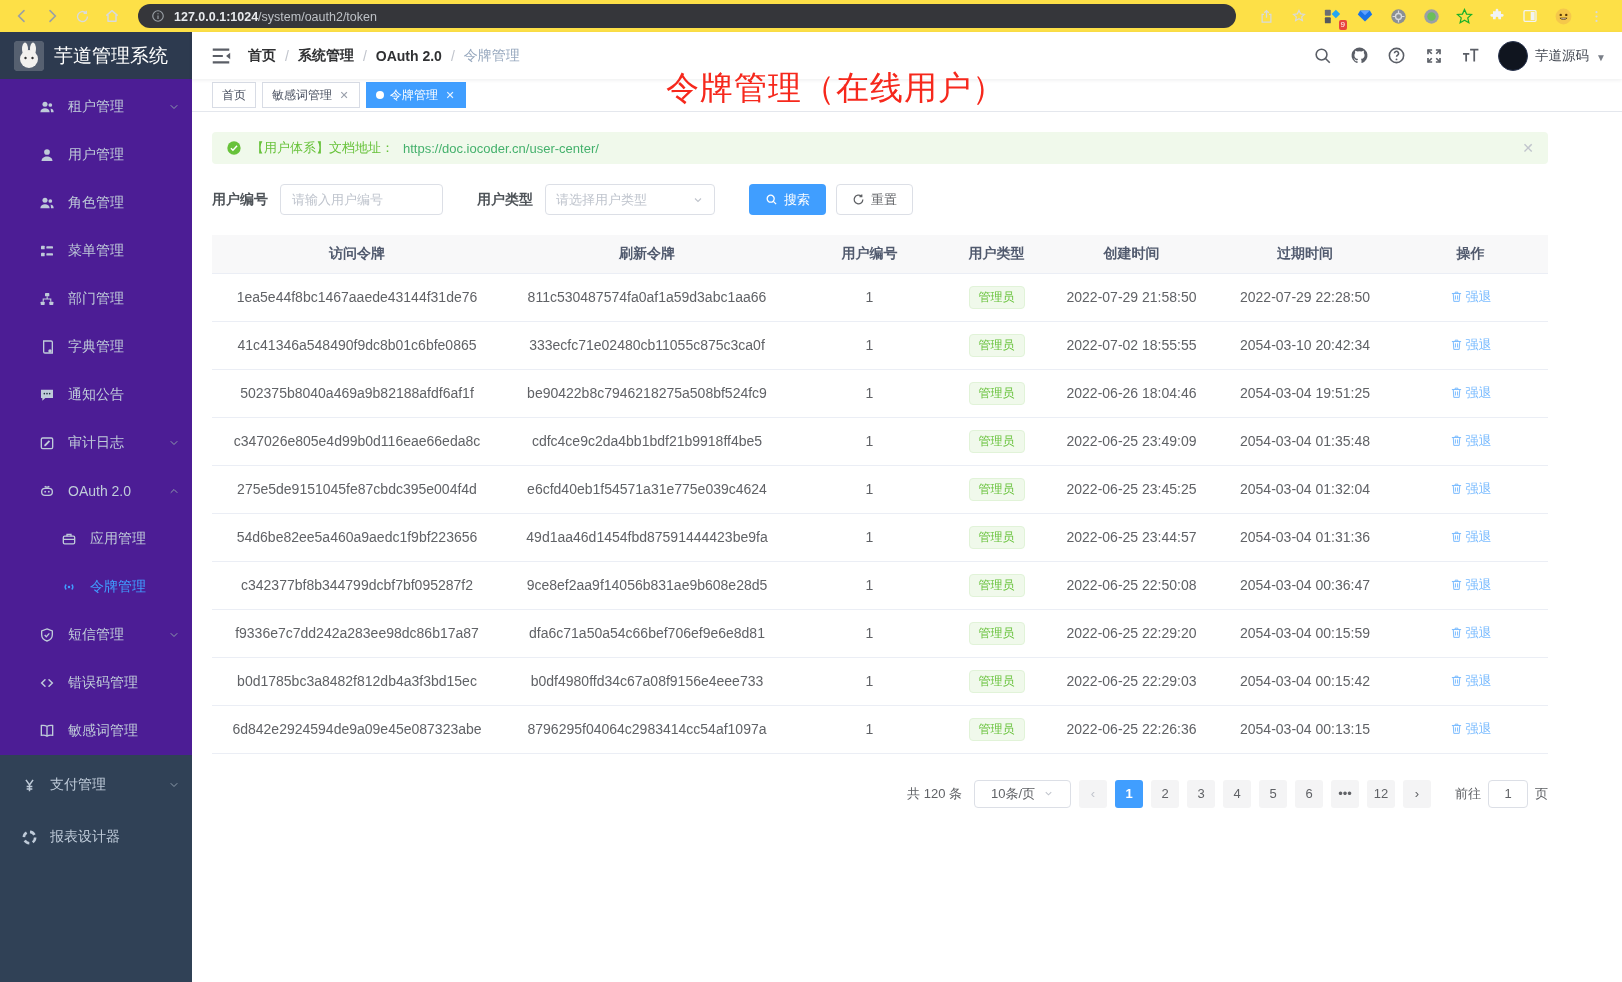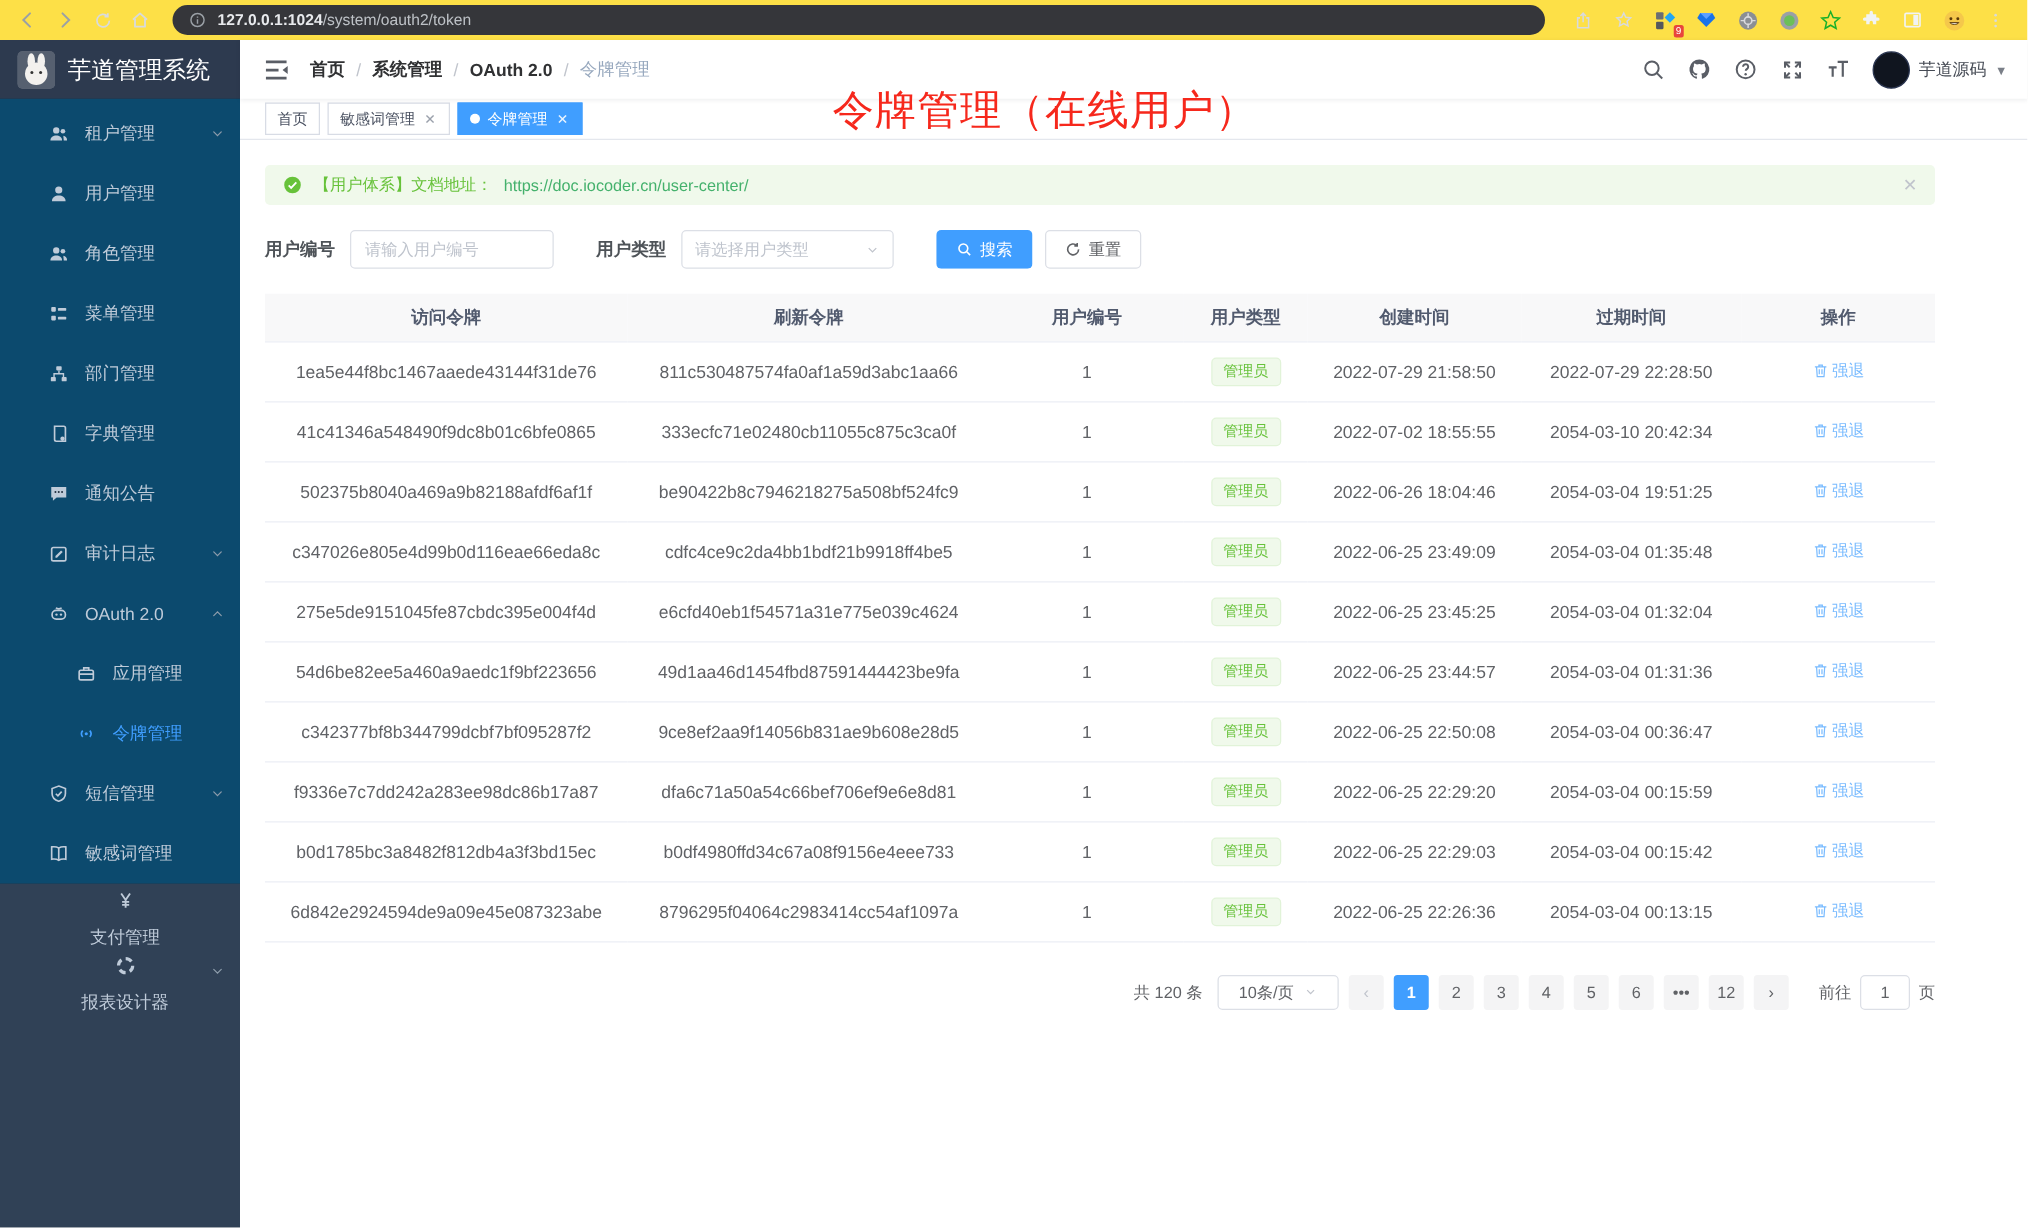--- a/index.html
+++ b/index.html
@@ -16,30 +16,30 @@
   .ext { position:relative; width:20px; height:20px; display:flex; align-items:center; justify-content:center; }
   .badge-num { position:absolute; right:-5px; bottom:-4px; background:#e8453c; color:#fff; font-size:8px; border-radius:2px; padding:0 2px; line-height:10px; }
 
   
   .app { display:flex; height:950px; }
   .sidebar { width:192px; background:#1f2d3d; display:flex; flex-direction:column; flex:0 0 auto; }
   .logo-row { height:47px; background:#2d3a4f; display:flex; align-items:center; padding:0 14px; gap:10px; flex:0 0 auto; }
   .logo-img { width:30px; height:30px; border-radius:4px; background:#6b7280; overflow:hidden; flex:0 0 auto; }
   .logo-title { color:#fff; font-size:19px; font-weight:normal; white-space:nowrap; }
   .menu { flex:1 1 auto; display:flex; flex-direction:column; }
-  .menu-dark { background:#0c4a6e; padding-top:4px; }
+  .menu-dark { background:#4c1d95; padding-top:4px; }
   .menu-light { background:#304156; flex:1 1 auto; padding-top:4px; }
   .side-item { height:48px; display:flex; align-items:center; gap:12px; color:#bfcbd9; font-size:14px; cursor:pointer; padding-right:12px; position:relative; }
   .side-item .s-icon { width:18px; height:18px; display:flex; align-items:center; justify-content:center; flex:0 0 auto; }
   .side-item.ind-0 { padding-left:20px; }
   .side-item.ind-1 { padding-left:38px; }
   .side-item.ind-2 { padding-left:60px; }
   .side-item.active { color:#409eff; }
   .side-item .arrow { margin-left:auto; width:12px; height:12px; color:#8d9cab; display:flex; align-items:center; justify-content:center; }
-  .side-item.light-item { height:52px;flex-direction:column; }
+  .side-item.light-item { height:52px; }
 
   .main { flex:1 1 auto; display:flex; flex-direction:column; min-width:0; background:#fff; }
 
   
   .navbar { height:47px; display:flex; align-items:center; padding:0 16px 0 18px; box-shadow:0 1px 4px rgba(0,21,41,.08); position:relative; z-index:3; background:#fff; }
   .fold { width:22px; height:22px; color:#5a5e66; margin-right:16px; }
   .crumb { display:flex; align-items:center; gap:9px; font-size:14px; }
   .crumb .c-item { color:#303133; font-weight:bold; }
   .crumb .c-item.link { cursor:pointer; }
   .crumb .c-sep { color:#c0c4cc; font-weight:normal; }
@@ -356,20 +356,28 @@
                 <path d="M12 2.8l8 3v6c0 4.8-3.4 7.9-8 9.2-4.6-1.3-8-4.4-8-9.2v-6z" fill="none" stroke="currentColor" stroke-width="2"></path>
                 <path d="M8.5 12l2.5 2.5 4.5-5" fill="none" stroke="currentColor" stroke-width="2"></path>
               </svg>
             </span>
             <span>短信管理</span>
             <span class="arrow">
               <svg viewBox="0 0 24 24" width="12" height="12" fill="currentColor">
                 <path d="M6 9l6 6 6-6" fill="none" stroke="currentColor" stroke-width="2" stroke-linecap="round"></path>
               </svg>
             </span>
+          </div>
+          <div class="side-item ind-1">
+            <span class="s-icon">
+              <svg viewBox="0 0 24 24" width="16" height="16" fill="currentColor">
+                <path d="M9 7l-5 5 5 5M15 7l5 5-5 5" fill="none" stroke="currentColor" stroke-width="2.2" stroke-linecap="round"></path>
+              </svg>
+            </span>
+            <span>错误码管理</span>
           </div>
           <div class="side-item ind-1">
             <span class="s-icon">
               <svg viewBox="0 0 24 24" width="16" height="16" fill="currentColor">
                 <path d="M12 5.2C10 3.8 7 3.3 3.5 3.8v14.7c3.5-.5 6.5 0 8.5 1.4 2-1.4 5-1.9 8.5-1.4V3.8C17 3.3 14 3.8 12 5.2zM12 5.2v14.7" fill="none" stroke="currentColor" stroke-width="2"></path>
               </svg>
             </span>
             <span>敏感词管理</span>
           </div>
         </div>

